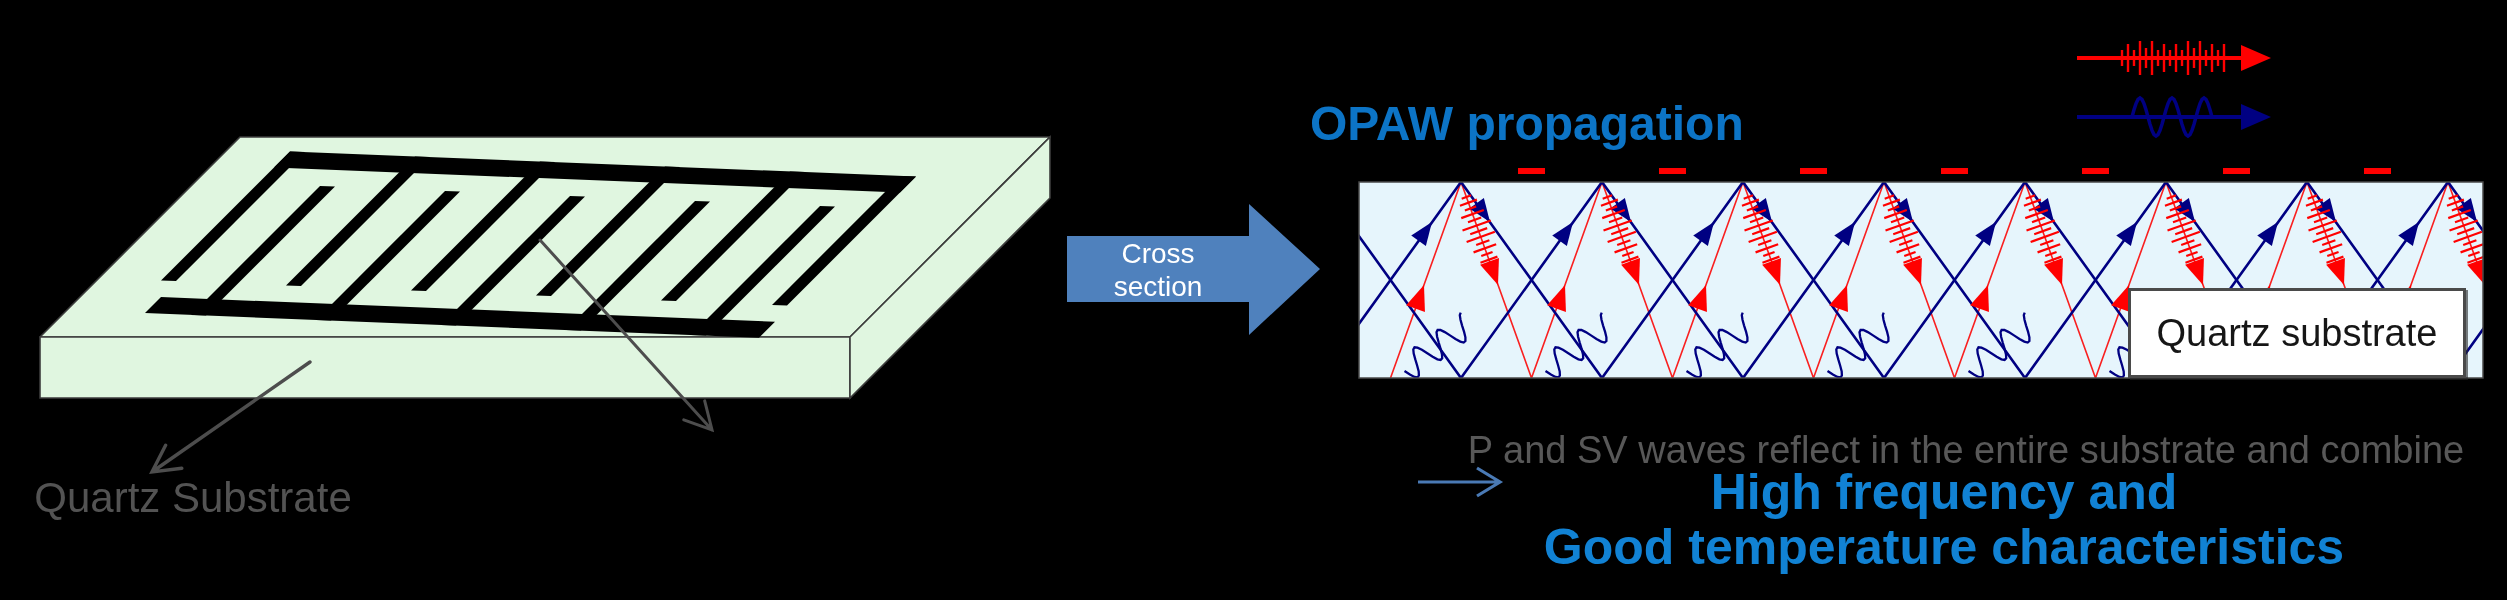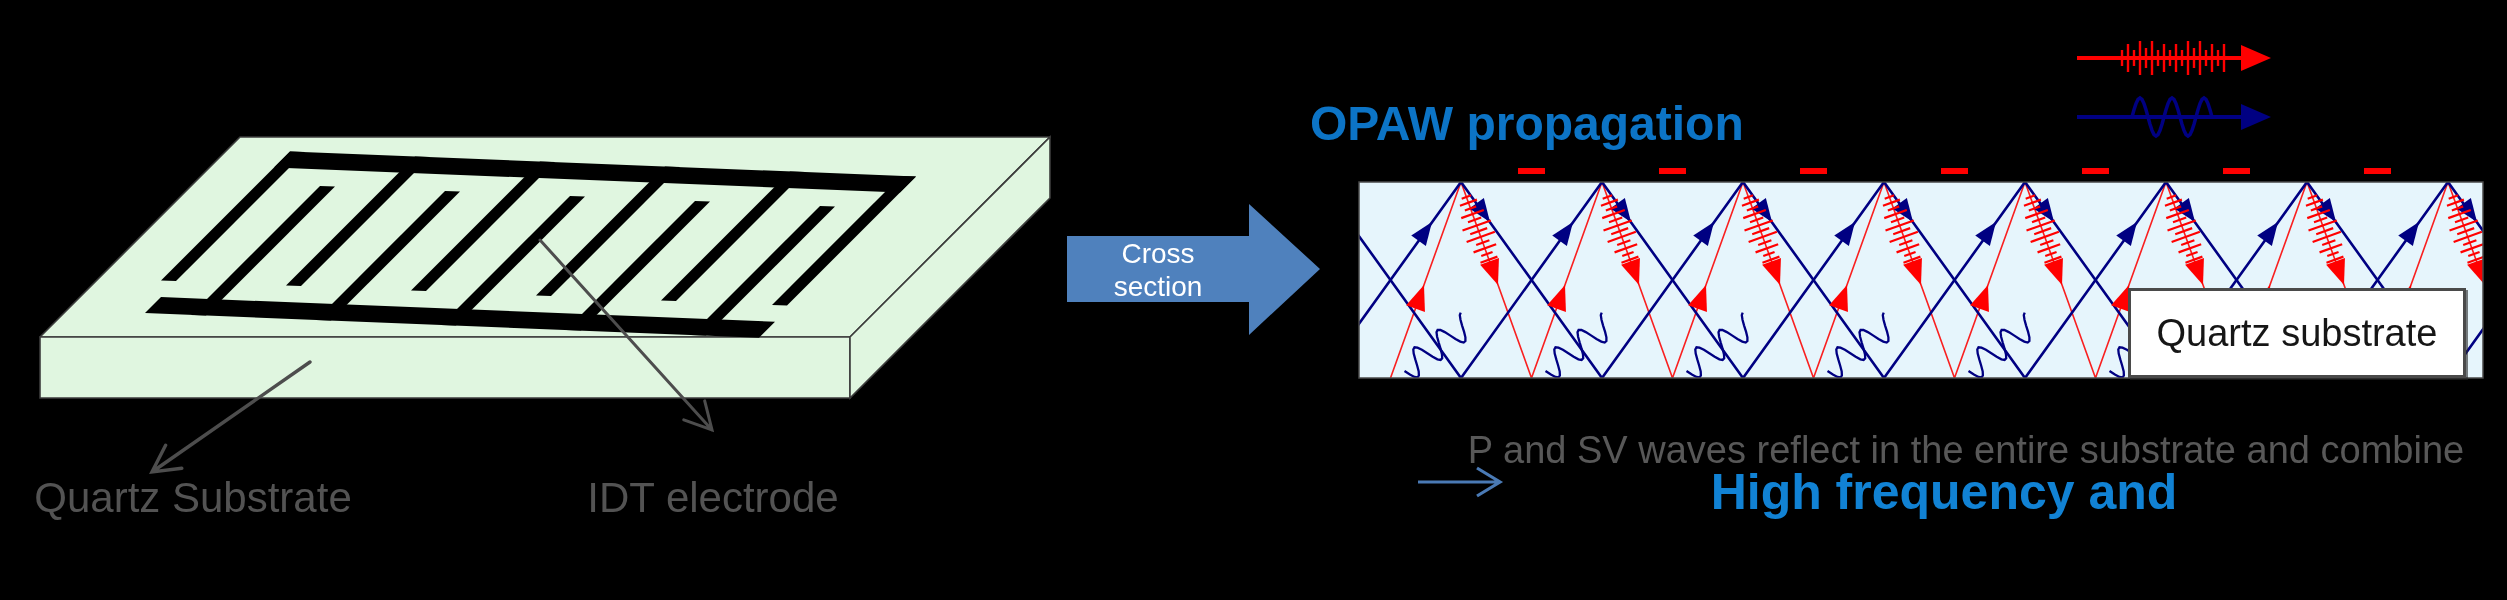--- a/index.html
+++ b/index.html
@@ -45,21 +45,20 @@
       <rect x="374" y="44" width="15" height="129"></rect>
       <rect x="499" y="44" width="15" height="129"></rect>
       <rect x="624" y="44" width="15" height="129"></rect>
     </g>
 
     <path d="M310,362 L152,472 M165.6,445.3 L152,472 L181.8,468.3" fill="none" stroke="#4D4D4D" stroke-width="3.4" stroke-linecap="round"></path>
     <path d="M540,240 L712,430 M683.8,419.8 L712,430 L704.7,400.9" fill="none" stroke="#4D4D4D" stroke-width="3" stroke-linecap="round"></path>
   </svg>
 
   <div id="label-quartz-substrate" class="abs ctr gray-label">Quartz Substrate</div>
-  <div id="label-idt-electrode" class="abs ctr gray-label">IDT electrode</div>
 
   <svg id="cross-arrow-svg" class="abs" style="left:1050px;top:190px" width="290" height="160" viewBox="1050 190 290 160">
     <polygon points="1067,236 1249,236 1249,204 1320,269 1249,335 1249,302 1067,302" fill="#4F81BD"></polygon>
     <text x="1158" y="263" text-anchor="middle" font-size="28" fill="#FFFFFF">Cross</text>
     <text x="1158" y="296" text-anchor="middle" font-size="28" fill="#FFFFFF">section</text>
   </svg>
 
   <div id="opaw-title" class="abs" style="color: rgb(12, 116, 198);">OPAW propagation</div>
 
   <svg id="legend-svg" class="abs" style="left:2040px;top:20px" width="270" height="130" viewBox="2040 20 270 130">
@@ -278,14 +277,15 @@
     <span>Quartz substrate</span>
   </div>
 
   <div id="reflect-caption" class="abs ctr" style="color:#585858">P and SV waves reflect in the entire substrate and combine</div>
 
   <svg id="implies-arrow-svg" class="abs" style="left:1400px;top:458px" width="120" height="50" viewBox="1400 458 120 50">
     <path d="M1418,482 L1500,482 M1477,468 L1500,482 L1477,496" fill="none" stroke="#4A7AB5" stroke-width="3.2"></path>
   </svg>
 
   <div id="conclusion-1" class="abs ctr" style="color: rgb(17, 130, 212);">High frequency and</div>
+  <div id="conclusion-2" class="abs ctr" style="color: rgb(17, 130, 212);">Good temperature characteristics</div>
 
 </div>
 
 </body></html>

